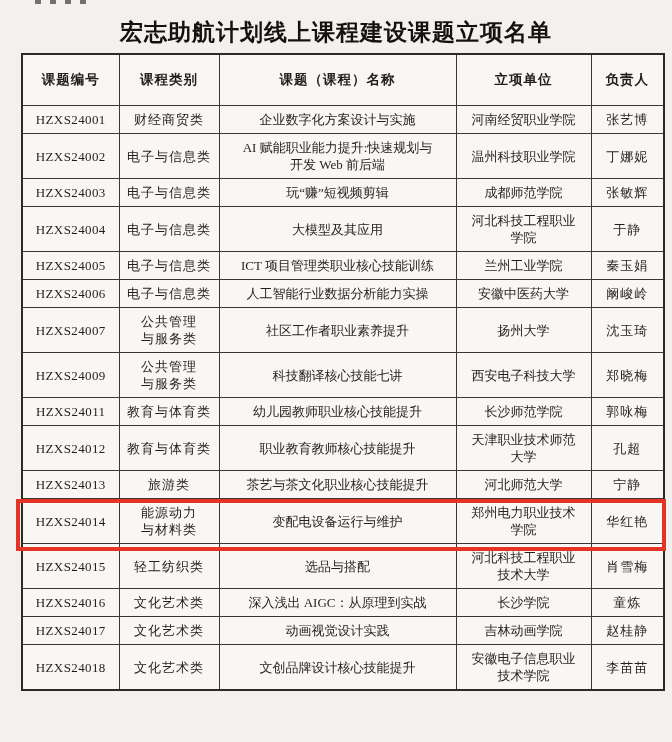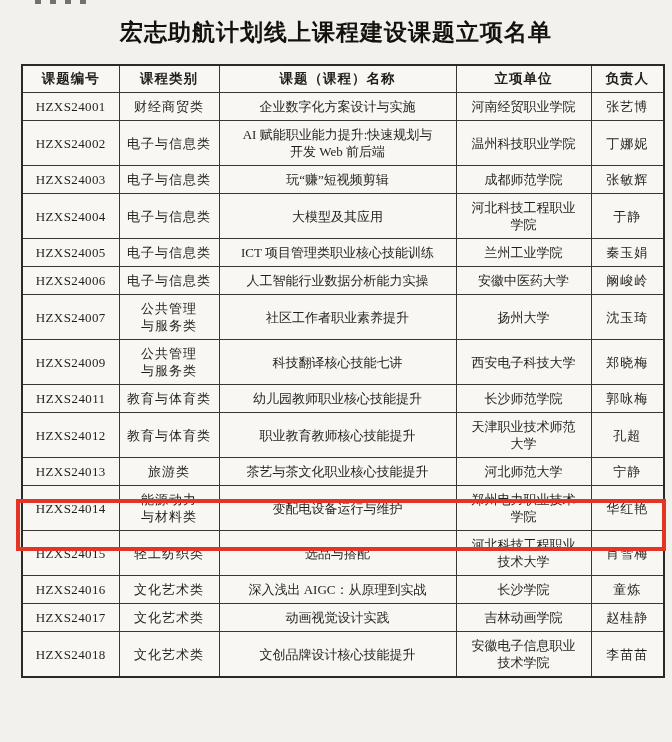--- a/index.html
+++ b/index.html
@@ -19,21 +19,21 @@
     color:var(--ink);
     box-sizing:border-box;
   }
   
   .crop-marks{
     position:absolute;top:0;left:35px;width:60px;height:4px;
     background:repeating-linear-gradient(90deg,#4a4642 0 6px,transparent 6px 15px);
     opacity:.75;
   }
   .doc-title{
-    margin:17px 0 16px 0;
+    margin:17px 0 5px 0;
     text-align:center;
     font-size:23px;
     font-weight:bold;
     letter-spacing:1px;
     color:#14120f;
   }
   table.projects{
     border-collapse:collapse;
     table-layout:fixed;
     width:642px;
@@ -43,21 +43,21 @@
   }
   .projects th,.projects td{
     border:1px solid var(--line);
     text-align:center;
     vertical-align:middle;
     overflow:hidden;
   }
   .projects th{
     font-size:13.5px;
     font-weight:bold;
-    padding:4px 2px;
+    padding:16px 2px;
     letter-spacing:1px;
   }
   .projects td{
     font-size:13px;
     line-height:17px;
     padding:5px 3px;
     white-space:pre-line;
   }
   td.c-id{
     font-family:"Liberation Serif","DejaVu Serif",serif;

